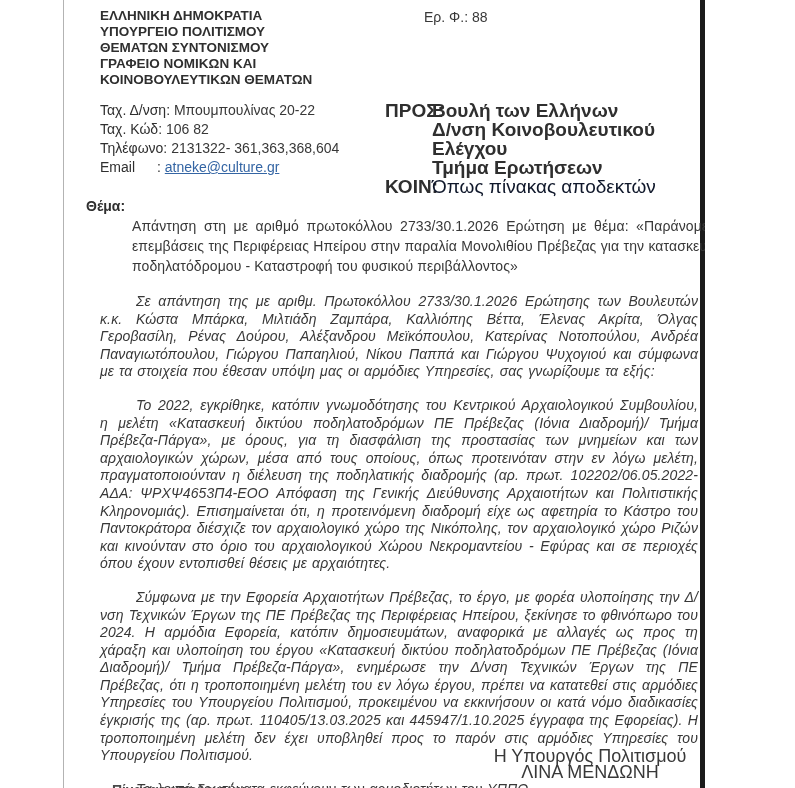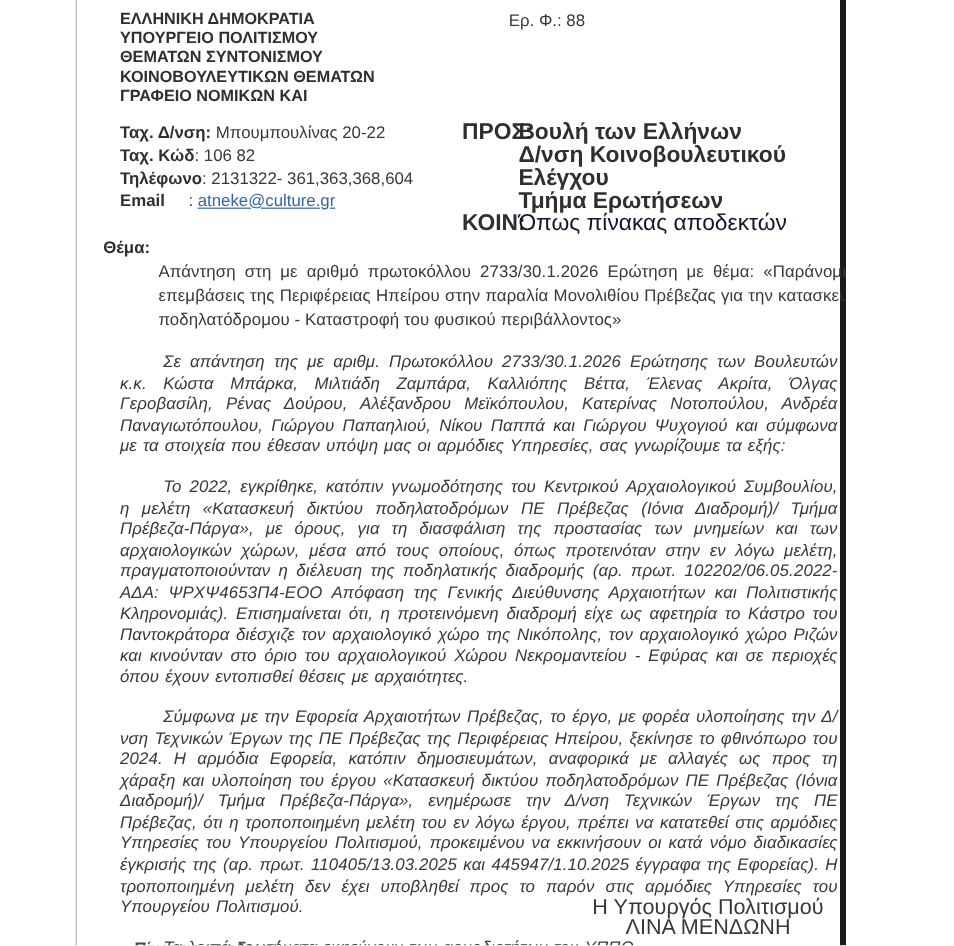--- a/index.html
+++ b/index.html
@@ -12,21 +12,21 @@
     color:#383838;
   }
   .edge-left{position:absolute;left:63px;top:0;width:1px;height:788px;background:#b3b3b3;}
   .edge-right{position:absolute;right:0;top:0;width:5px;height:788px;background:#1b1b1b;}
 
   .letterhead{position:absolute;left:100px;top:8px;font-weight:bold;font-size:13.5px;line-height:16px;color:#2f2f2f;white-space:nowrap;}
   .ref{position:absolute;left:424px;top:9px;font-size:14px;color:#383838;text-align:right;}
 
   .contact{position:absolute;left:100px;top:101px;font-size:14px;line-height:19px;}
   .contact-row{white-space:nowrap;}
-  .contact-label{display:inline-block;min-width:57px;font-weight:bold;color:#2f2f2f;}
+  .contact-label{display:inline-block;min-width:57px;font-weight:normal;color:#2f2f2f;}
   .contact-val{color:#383838;}
   .email-link{color:#3465a4;text-decoration:underline;}
 
   .recipients{position:absolute;left:385px;top:101px;font-size:19px;line-height:19px;}
   .rec-row{display:flex;}
   .rec-label{display:inline-block;width:47px;font-weight:bold;color:#2f2f2f;flex:0 0 47px;}
   .rec-bold{font-weight:bold;color:#2f2f2f;}
   .rec-normal{color:#0f172a;}
 
   .subject{position:absolute;left:86px;top:196px;width:629px;font-size:14px;line-height:20px;text-align:justify;}
@@ -44,22 +44,22 @@
 <body>
 
 <div class="page">
   <div class="edge-left"></div>
   <div class="edge-right"></div>
 
   <div class="letterhead">
     <div>ΕΛΛΗΝΙΚΗ ΔΗΜΟΚΡΑΤΙΑ</div>
     <div>ΥΠΟΥΡΓΕΙΟ ΠΟΛΙΤΙΣΜΟΥ</div>
     <div>ΘΕΜΑΤΩΝ ΣΥΝΤΟΝΙΣΜΟΥ</div>
+    <div>ΓΡΑΦΕΙΟ ΝΟΜΙΚΩΝ ΚΑΙ</div>
     <div>ΚΟΙΝΟΒΟΥΛΕΥΤΙΚΩΝ ΘΕΜΑΤΩΝ</div>
-    <div>ΓΡΑΦΕΙΟ ΝΟΜΙΚΩΝ ΚΑΙ</div>
   </div>
 
   <div class="ref">Ερ. Φ.: 88</div>
 
   <div class="contact">
     <div class="contact-row">
       <span class="contact-label">Ταχ. Δ/νση:</span><span class="contact-val"> Μπουμπουλίνας 20-22</span>
     </div>
     <div class="contact-row">
       <span class="contact-label">Ταχ. Κώδ</span><span class="contact-val">: 106 82</span>

